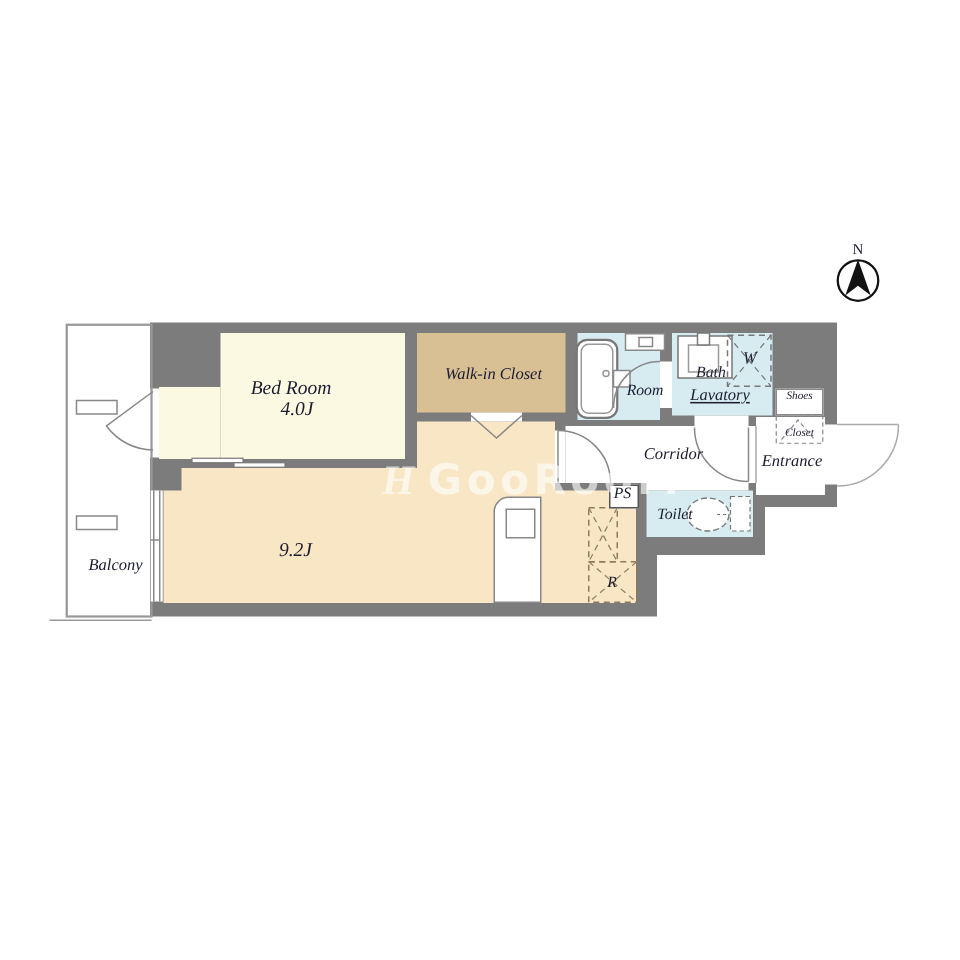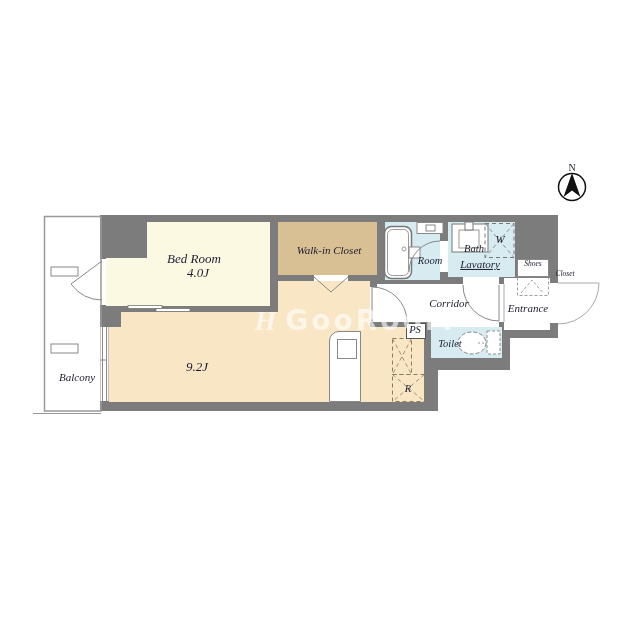--- a/index.html
+++ b/index.html
@@ -135,21 +135,21 @@
 
   <div class="lbl lbl11" style="left:329px;top:250px;">Walk-in Closet</div>
 
   <div class="lbl lbl10" style="left:430px;top:249px;margin-left:44px;">Bath</div>
   <div class="lbl lbl10" style="left:430px;top:261px;">Room</div>
 
   <div class="lbl lbl11" style="left:480px;top:264px;text-decoration:underline;">Lavatory</div>
   <div class="lbl lbl11" style="left:500px;top:239px;">W</div>
 
   <div class="lbl lbl8" style="left:533px;top:264px;">Shoes</div>
-  <div class="lbl lbl8" style="left:533px;top:274px;margin-left:32px;">Closet</div>
+  <div class="lbl lbl8" style="left:533px;top:289px;">Closet</div>
 
   <div class="lbl lbl11" style="left:528px;top:308px;">Entrance</div>
   <div class="lbl lbl11" style="left:449px;top:303px;">Corridor</div>
   <div class="lbl lbl10" style="left:450px;top:344px;">Toilet</div>
   <div class="lbl lbl10" style="left:415px;top:330px;z-index:61;">PS</div>
   <div class="lbl lbl10" style="left:408px;top:389px;">R</div>
 
   <div class="lbl lbl13" style="left:197px;top:367px;">9.2J</div>
 
   <div class="lbl" style="left:572px;top:167px;font-size:10px;font-style:normal;">N</div>

